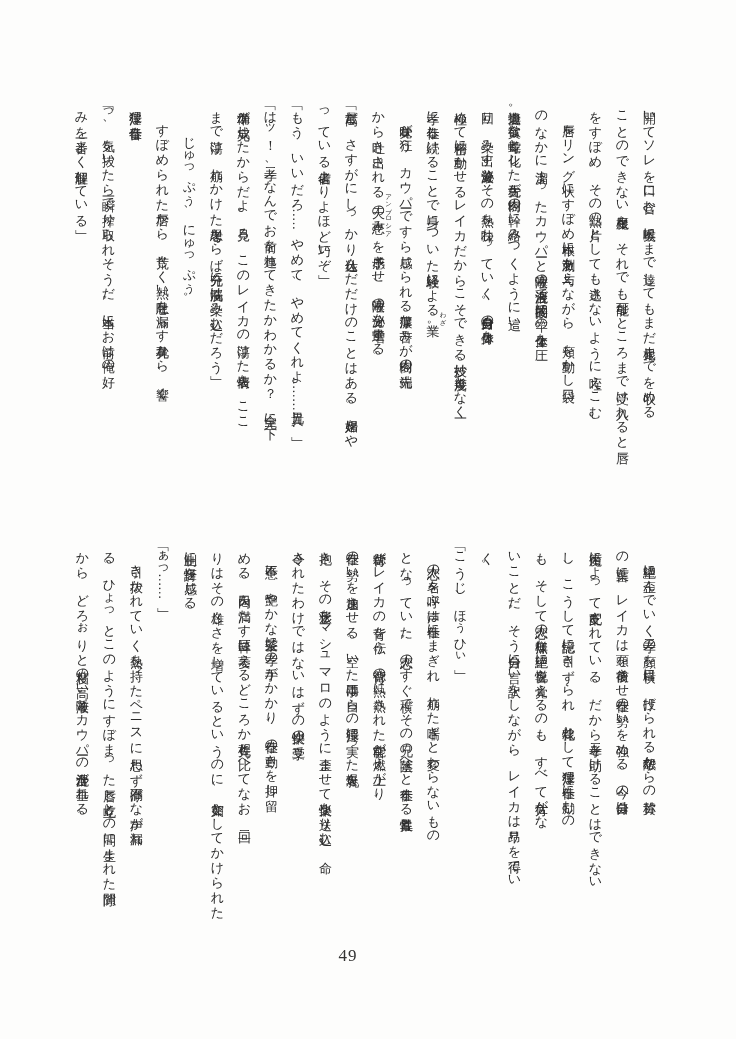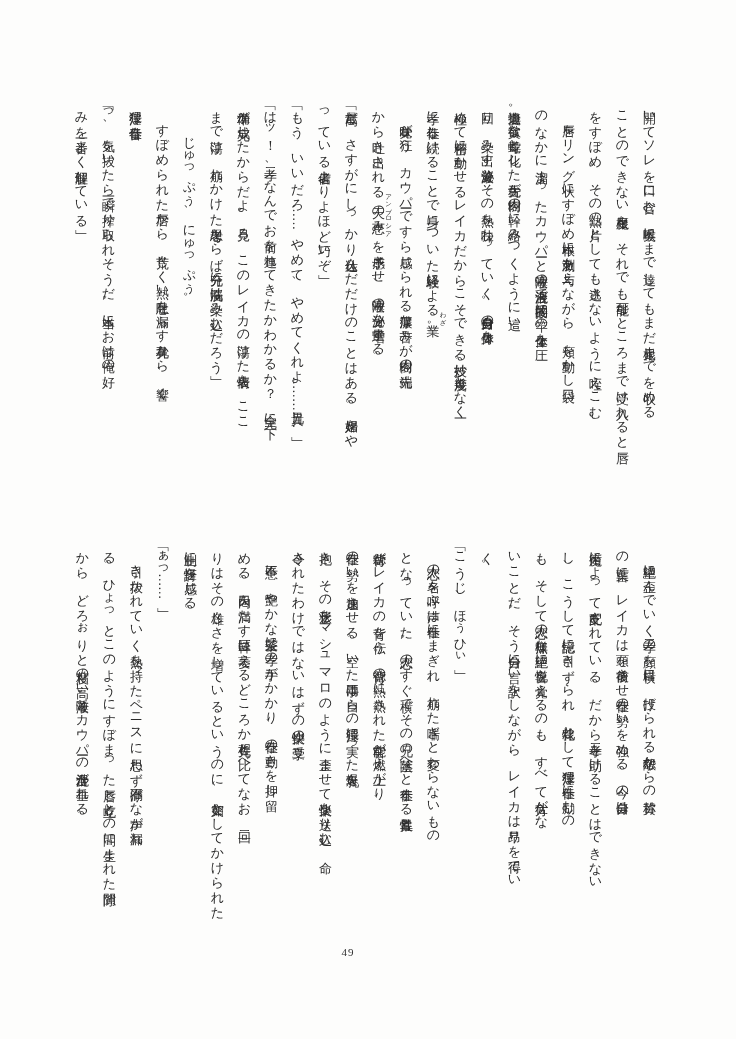--- a/index.html
+++ b/index.html
@@ -42,21 +42,21 @@
     line-height: 1;
     letter-spacing: 0;
     color: #2b2b2b;
   }
   .pagenum {
     position: absolute;
     top: 946px;
     left: 0;
     width: 696px;
     text-align: center;
-    font-size: 11px;
+    font-size: 17px;
     letter-spacing: 1px;
     color: #333333;
   }
 </style>
 </head>
 <body>
 
 <div class="page">
   <div id="upper-block" class="vblock">
       <p>開いてソレを口に含む。喉奥にまで達してもまだ根元までを収める</p>

